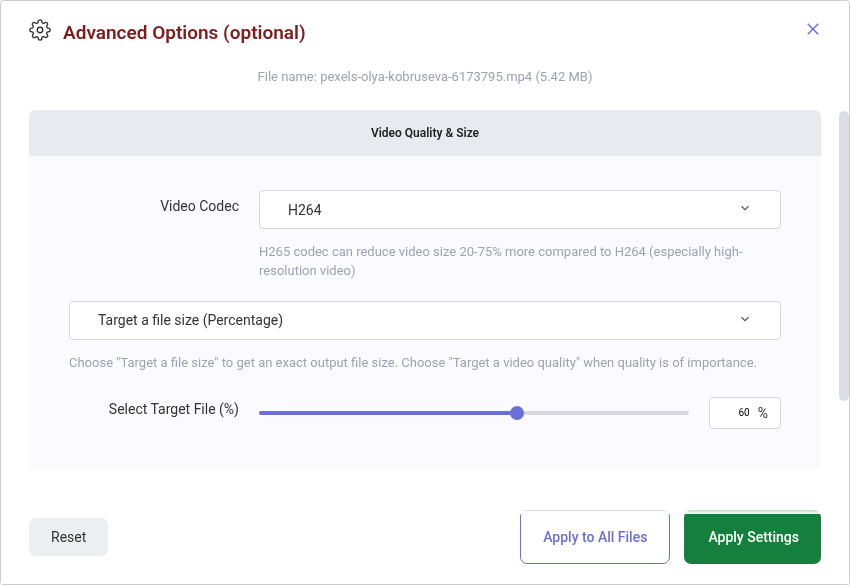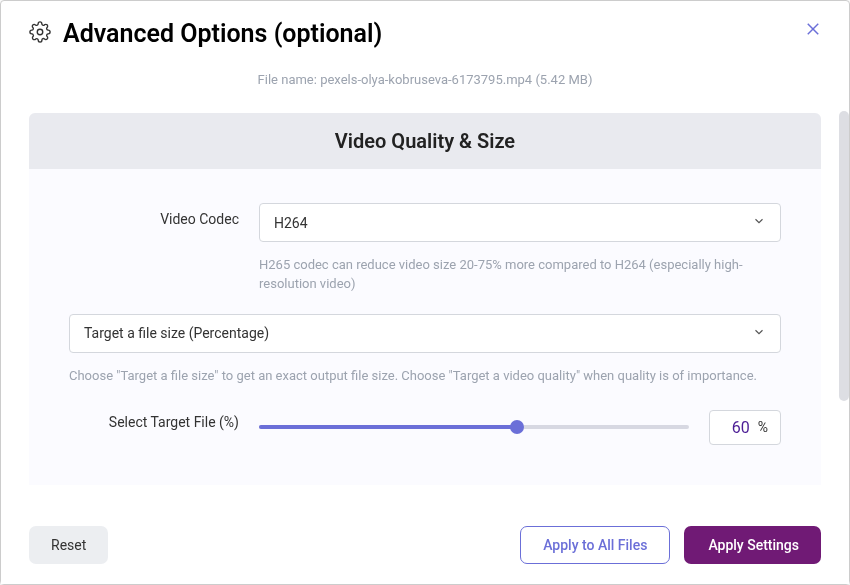--- a/index.html
+++ b/index.html
@@ -44,23 +44,23 @@
       position: relative;
     }
     .gear-icon svg {
       width: 22px;
       height: 22px;
       stroke: #333;
       fill: none;
       stroke-width: 1.5;
     }
     .page-title {
-      font-size: 25px;
+      font-size: 19px;
       font-weight: 600;
-      color: #000000;
+      color: #7f1d1d;
     }
     .close-icon {
       position: absolute;
       right: -4px;
       top: -2px;
       width: 24px;
       height: 24px;
       cursor: pointer;
       display: flex;
       align-items: center;
@@ -85,21 +85,21 @@
     .panel {
       background: #fbfbff;
       border-radius: 6px 6px 0 0;
       overflow: hidden;
     }
     .section-header {
       background: #e9eaef;
       text-align: center;
       padding: 16px 0;
       font-weight: 600;
-      font-size: 20px;
+      font-size: 12px;
       color: #222;
     }
     .panel-body {
       padding: 34px 40px 20px 40px;
     }
     .field-row {
       display: flex;
       gap: 20px;
       margin-bottom: 20px;
       justify-content: space-between;
@@ -112,21 +112,21 @@
       color: #333;
       padding-top: 8px;
     }
     .field-controls {
       flex: 1;
     }
     .select-box {
       border: 1px solid #d4d7dd;
       border-radius: 4px;
       background: #fff;
-      padding: 10px 14px;
+      padding: 10px 28px;
       font-size: 14px;
       color: #333;
       cursor: pointer;
       display: flex;
       align-items: center;
       justify-content: space-between;
       width: 100%;
     }
     .chev {
       color: #555;
@@ -186,25 +186,25 @@
       border: 1px solid #d4d7dd;
       border-radius: 4px;
       padding: 7px 12px;
       background: #fff;
       font-size: 14px;
       color: #333;
     }
     .slider-value-box input {
       border: none;
       width: 28px;
-      font-size: 16px;
+      font-size: 10px;
       text-align: right;
       outline: none;
       font-family: inherit;
-      color: #4c1d95;
+      color: #000000;
     }
     .modal-footer {
       border-top: 0;
       padding: 16px 28px 20px 28px;
       display: flex;
       align-items: center;
       justify-content: space-between;
       background: #fff;
     }
     .btn {
@@ -221,25 +221,25 @@
     }
     .footer-right {
       display: flex;
       gap: 14px;
     }
     .btn-outline {
       background: #fff;
       border: 1.5px solid #6b6fd8;
       color: #6b6fd8;
       font-weight: 500;
-      padding: 10px 22px;
+      padding: 18px 22px;
       margin-left: 44px;
     }
     .btn-primary {
-      background: #701a75;
+      background: #15803d;
       color: #fff;
       font-weight: 500;
       padding-left: 24px;
     }
     .scrollbar {
       position: absolute;
       right: 0;
       top: 110px;
       width: 10px;
       height: 290px;

